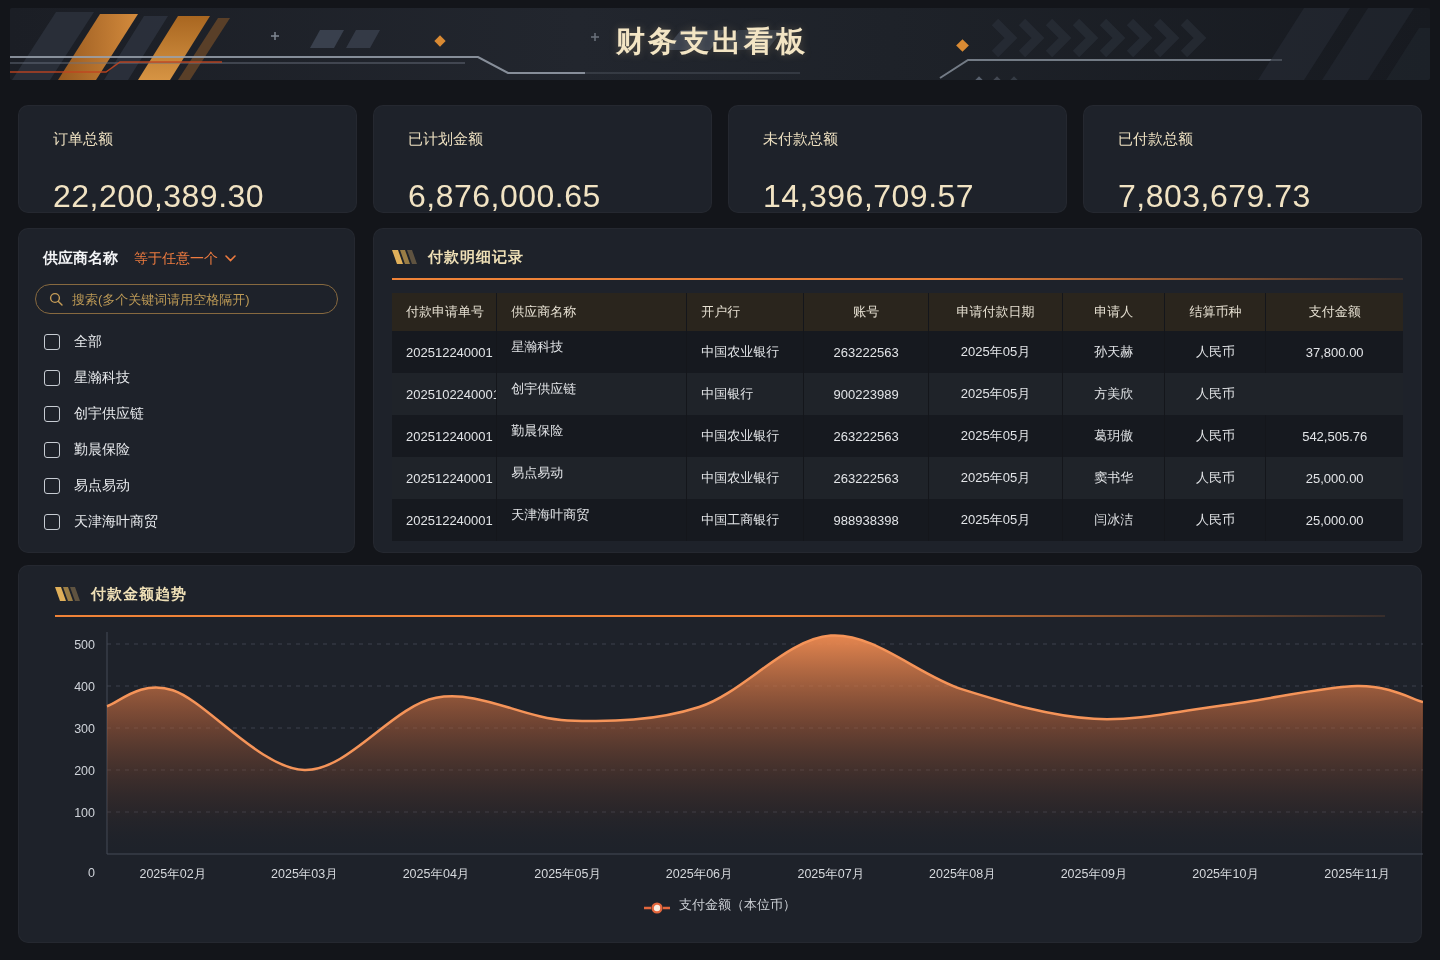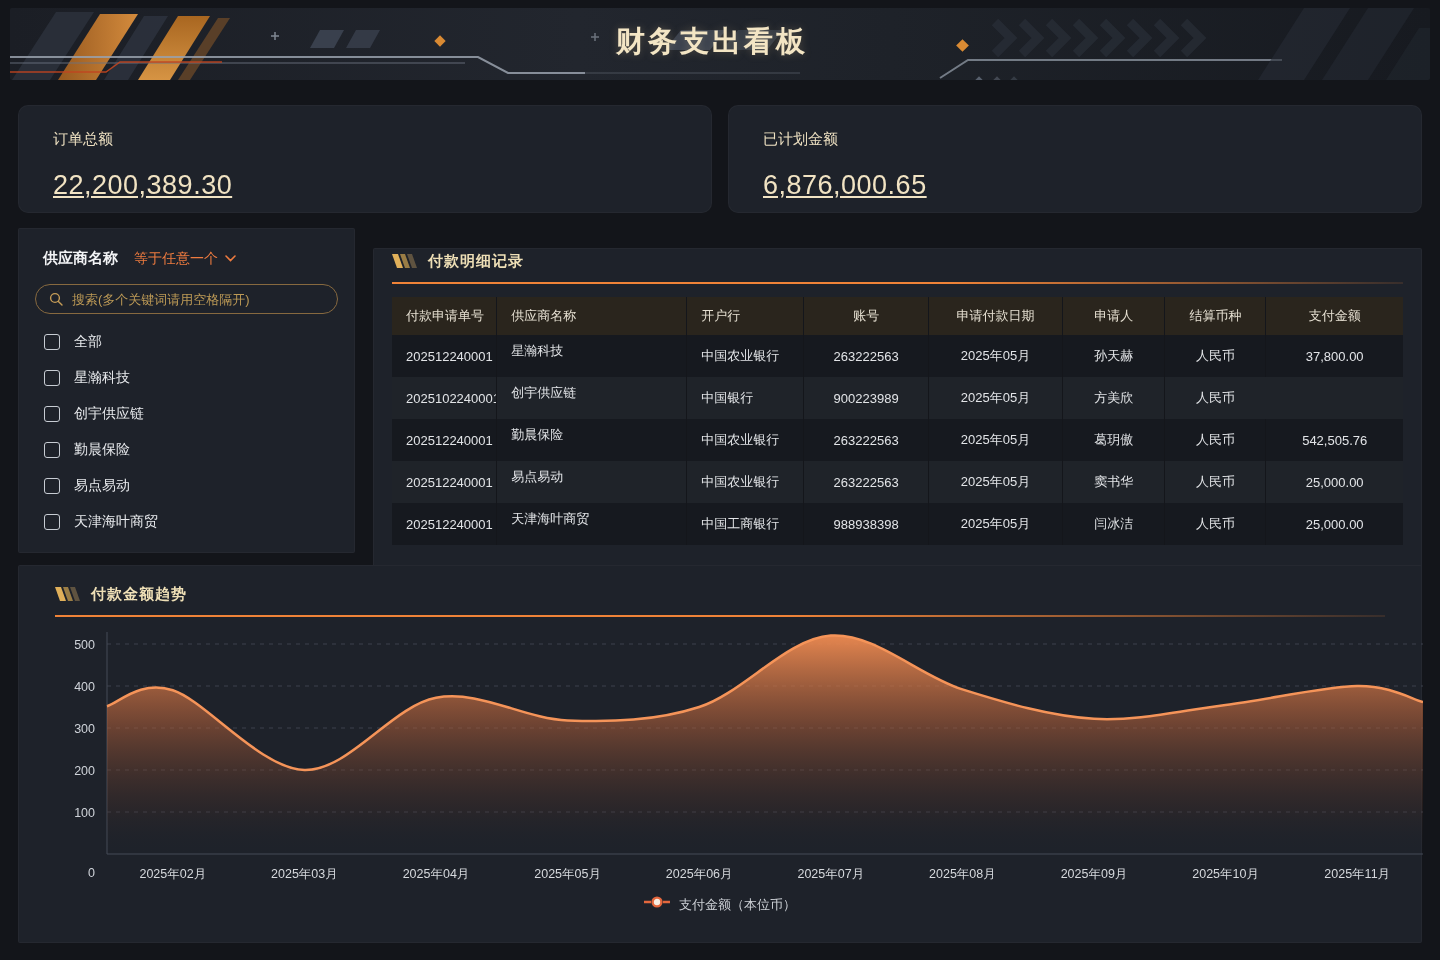--- a/index.html
+++ b/index.html
@@ -13,26 +13,26 @@
   .banner-deco { position:absolute; inset:0; }
   .banner-title { position:absolute; left:0; right:16px; top:50%; transform:translateY(-54%);
     text-align:center; font-size:29px; font-weight:bold; color:#f3e5c4; letter-spacing:3px;
     text-shadow:0 0 8px rgba(240,210,150,.25); }
 
   
   .stats { position:absolute; left:18px; top:105px; width:1404px; display:flex; gap:16px; }
   .stat-card { flex:1; height:108px; background:#1e222a; border:1px solid rgba(255,255,255,.03);
     border-radius:10px; padding:24px 34px; }
   .stat-label { font-size:15px; color:#ecdfc0; }
-  .stat-value { font-size:27px; color:#f1e3c3; margin-top:21px; letter-spacing:.5px;text-decoration:underline; }
+  .stat-value { font-size:32px; color:#f1e3c3; margin-top:29px; letter-spacing:.5px; }
 
   
   .main-row { position:absolute; left:18px; top:228px; width:1404px; height:325px;
     display:flex; gap:18px; }
-  .card { background:#1e222a; border:1px solid rgba(255,255,255,.03); border-radius:2px; }
+  .card { background:#1e222a; border:1px solid rgba(255,255,255,.03); border-radius:10px; }
 
   
   .sidebar { width:337px; height:325px; padding:20px 16px 16px; }
   .filter-head { display:flex; align-items:center; gap:16px; padding:0 8px; }
   .filter-title { font-size:15px; font-weight:bold; color:#f2f3f5; }
   .filter-op { display:flex; align-items:center; gap:7px; font-size:14px; color:#ee7b3f; cursor:pointer;justify-content:center; }
   .searchbox { margin-top:16px; height:30px; border:1px solid #87693f; border-radius:15px;
     display:flex; align-items:center; gap:9px; padding:0 13px; }
   .searchbox input { flex:1; background:transparent; border:none; outline:none;
     font-size:13px; color:#cfa55c; font-family:inherit; }
@@ -42,37 +42,37 @@
   .opt-box { width:16px; height:16px; border:1.5px solid #c7ccd3; border-radius:3px; background:transparent; }
   .opt-label { font-size:14px; color:#e9ebee; }
 
   
   .phead { display:flex; align-items:center; gap:10px; height:24px; }
   .ptitle { font-size:15px; font-weight:bold; color:#eedfb6; letter-spacing:1px; }
   .punderline { height:2px; margin-top:9px;
     background:linear-gradient(90deg,#ef8338 0%,#ef8338 55%,rgba(239,131,56,.55) 80%,rgba(239,131,56,.12) 100%); }
 
   
-  .table-card { flex:1; height:325px; padding:0 18px;margin-top:20px; }
+  .table-card { flex:1; height:325px; padding:16px 18px; }
   .ptable { margin-top:13px; }
   .trow { display:grid; grid-template-columns:10.3% 18.8% 11.6% 12.3% 13.3% 10.1% 10% 13.6%; }
   .thead-row { height:38px; background:#2a251d; color:#e6e0d2; font-size:13px; }
   .thead-row .tcell { font-weight:normal; }
   .tcell { display:flex; align-items:center; padding-left:14px; overflow:hidden; white-space:nowrap; }
   .tcell.c-center { justify-content:center; padding-left:0; }
   .drow { height:42px; font-size:13px; color:#e2e4e7; }
   .drow:nth-child(odd) { background:#16191f; }
   .drow:nth-child(even) { background:#1f2329; }
   .trow .tcell + .tcell { border-left:1px solid #14161b; }
   .drow .tcell.c-supplier { align-items:flex-start; padding-top:7px; }
 
   
   .chart-card { position:absolute; left:18px; top:565px; width:1404px; height:378px; padding:16px 36px; }
   .chart-area { margin-top:5px; }
-  .legend-row { display:flex; justify-content:center; align-items:flex-start; gap:9px; margin-top:4px; }
+  .legend-row { display:flex; justify-content:center; align-items:flex-end; gap:9px; margin-top:4px; }
   .legend-text { font-size:13px; color:#cdd1d6; }
 </style>
 </head>
 <body>
 
 <div class="banner">
   <svg class="banner-deco" width="1420" height="72" viewBox="0 0 1420 72">
     <defs>
       <linearGradient id="og" x1="0" y1="0" x2="1" y2="0">
         <stop offset="0" stop-color="#a55f1e"></stop>
@@ -131,20 +131,28 @@
 </div>
 
 <div class="stats">
   <div class="stat-card">
     <div class="stat-label">订单总额</div>
     <div class="stat-value">22,200,389.30</div>
   </div>
   <div class="stat-card">
     <div class="stat-label">已计划金额</div>
     <div class="stat-value">6,876,000.65</div>
+  </div>
+  <div class="stat-card">
+    <div class="stat-label">未付款总额</div>
+    <div class="stat-value">14,396,709.57</div>
+  </div>
+  <div class="stat-card">
+    <div class="stat-label">已付款总额</div>
+    <div class="stat-value">7,803,679.73</div>
   </div>
 </div>
 
 <div class="main-row">
 
   <div class="card sidebar">
     <div class="filter-head">
       <span class="filter-title">供应商名称</span>
       <span class="filter-op">
         <span>等于任意一个</span>

